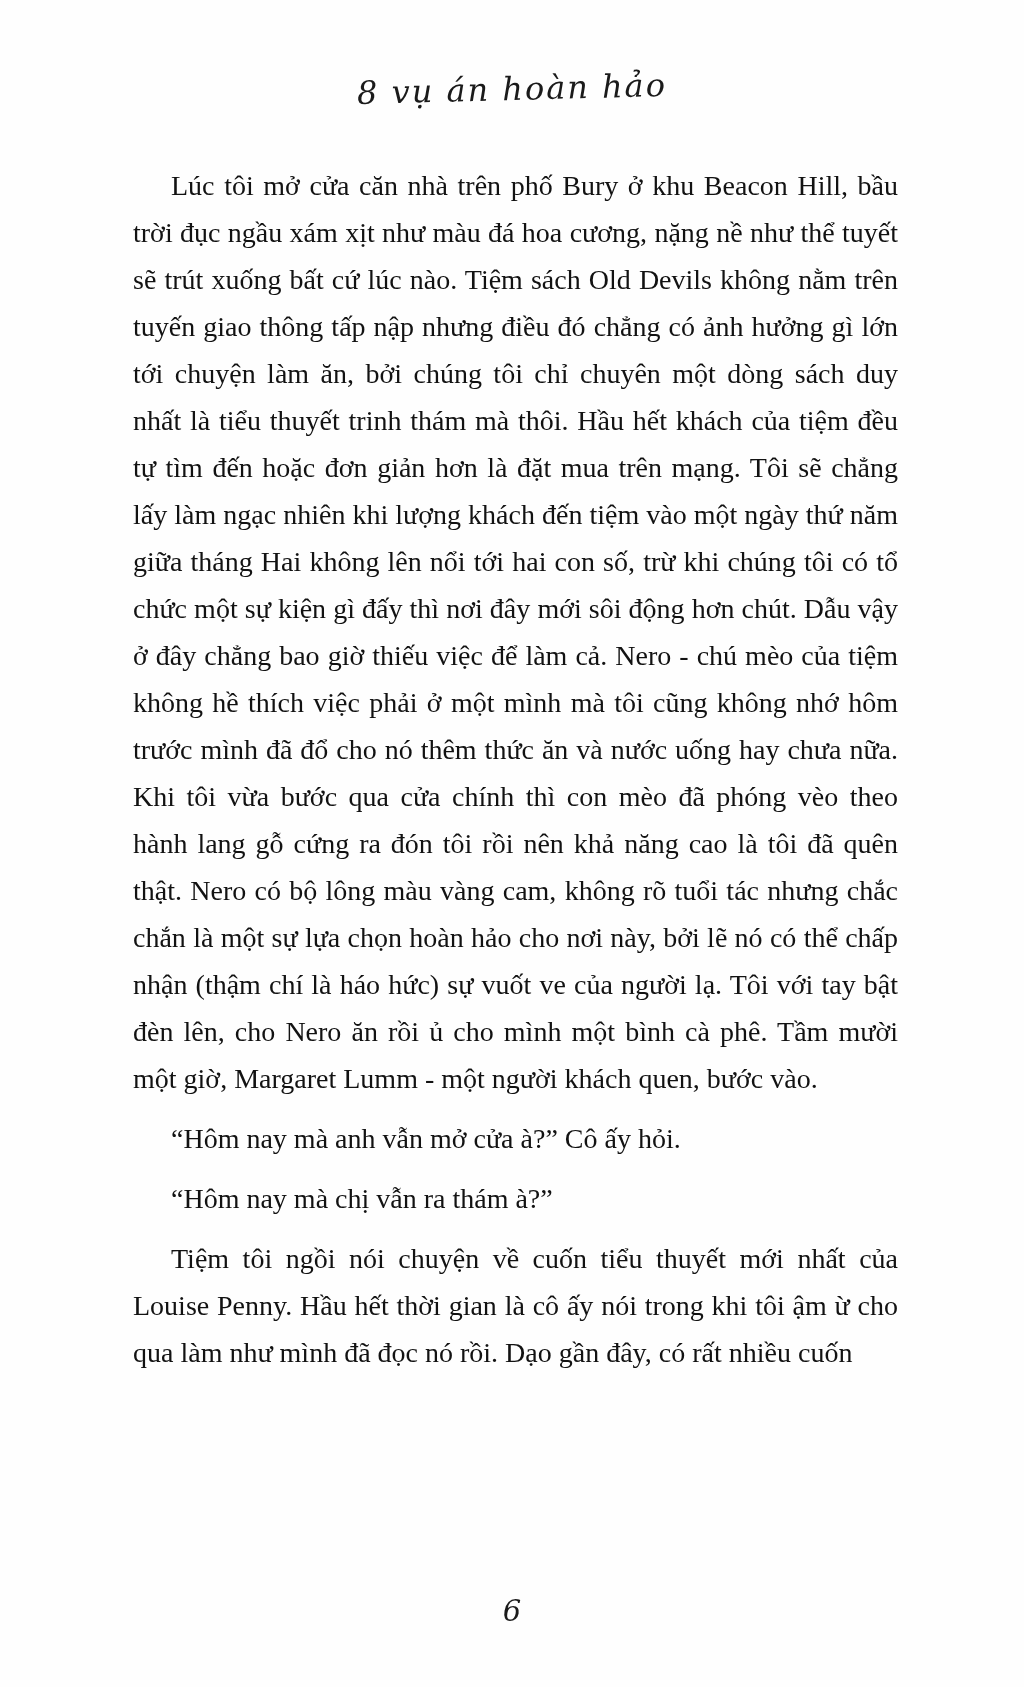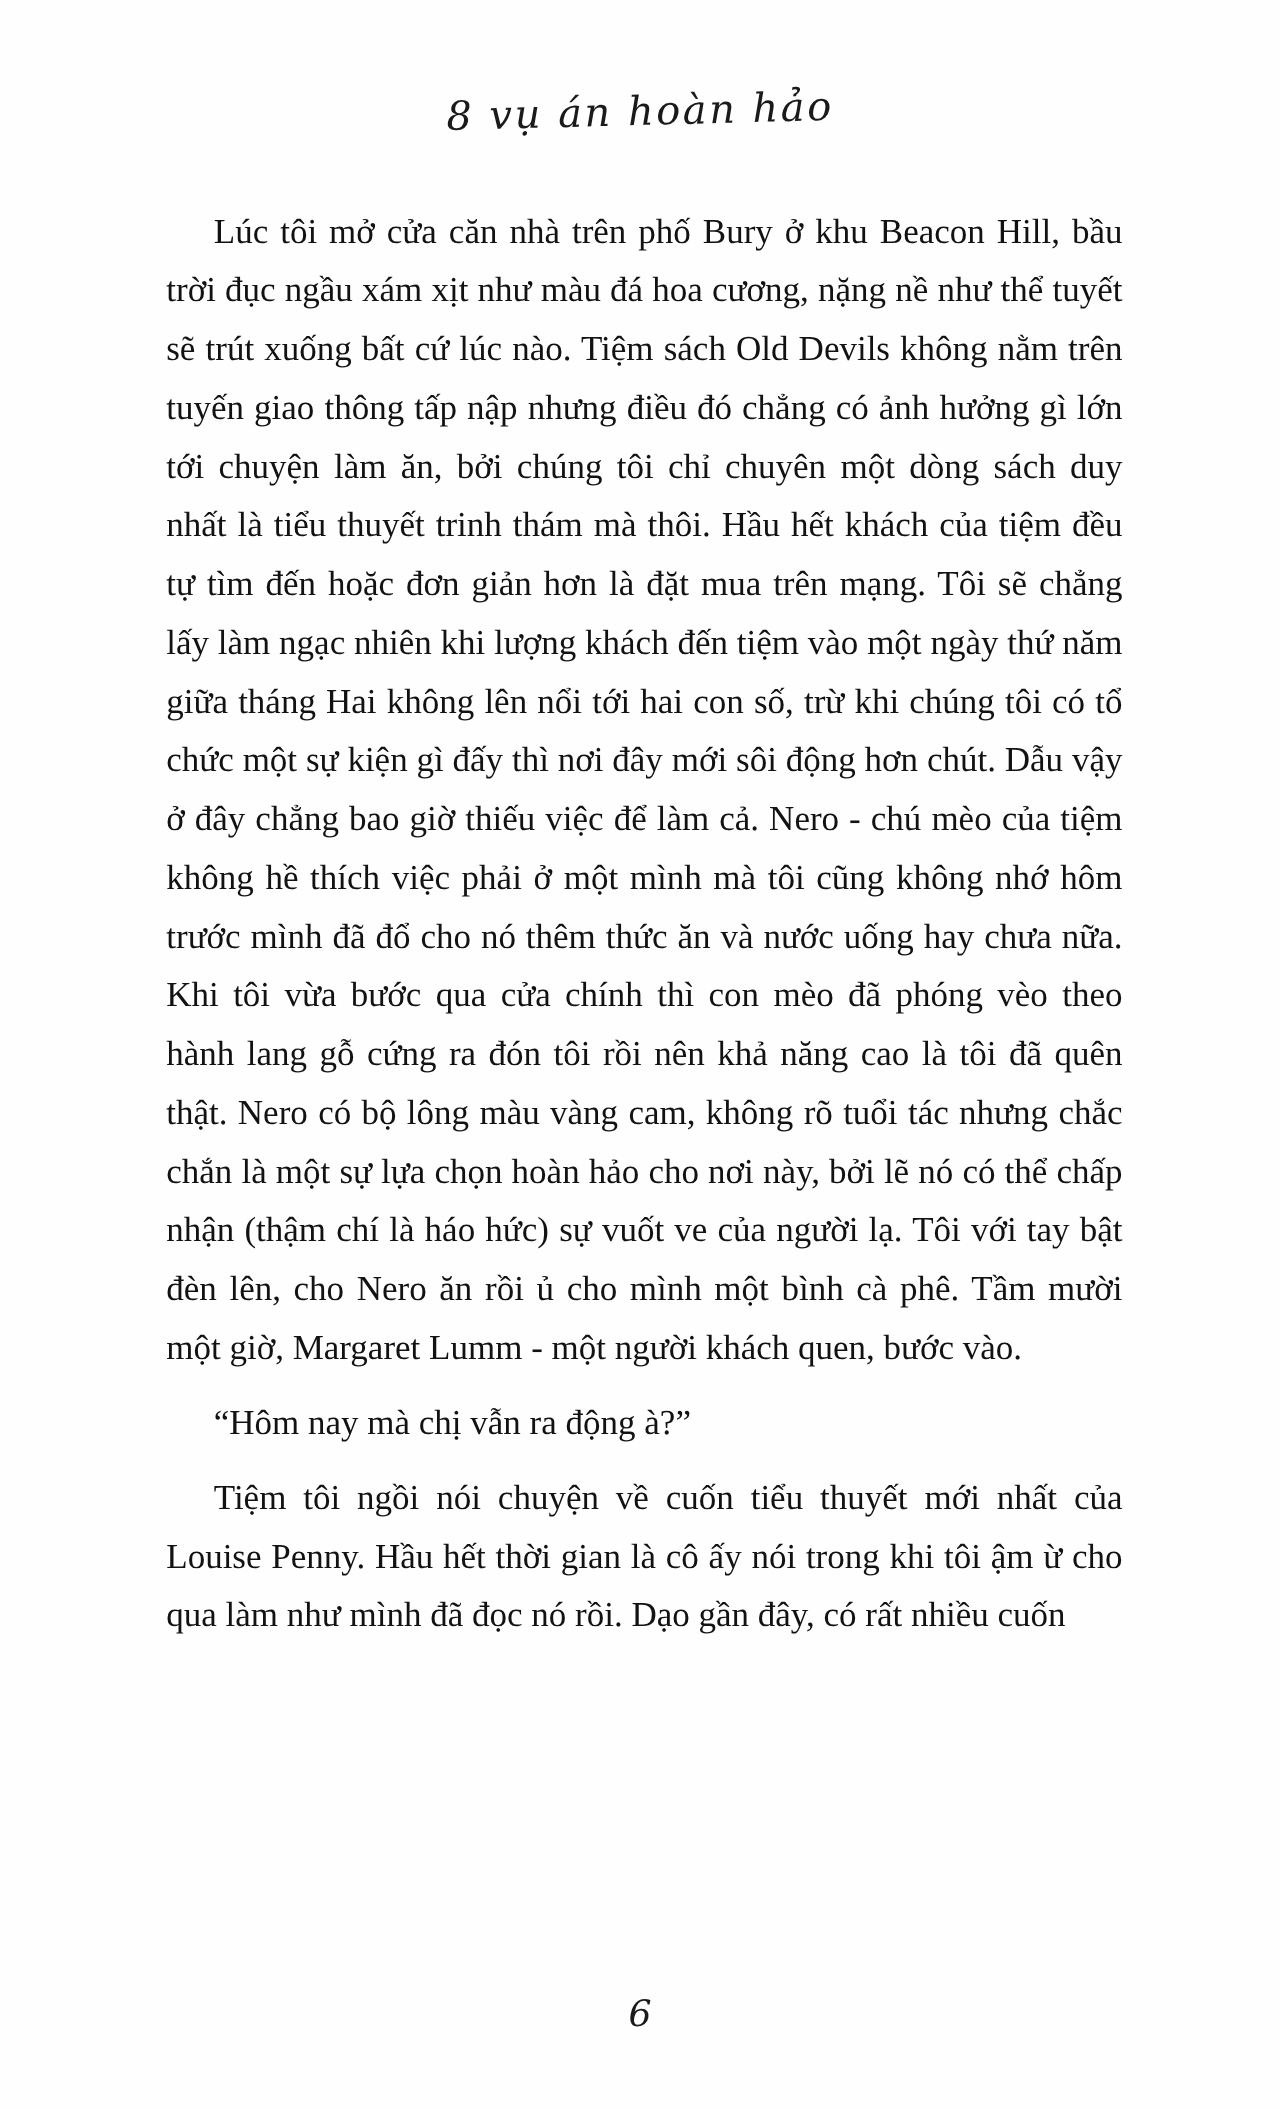--- a/index.html
+++ b/index.html
@@ -60,19 +60,20 @@
 </style>
 </head>
 <body>
 
 <div class="page">
 
   <div class="running-head">8 vụ án hoàn hảo</div>
 
   <div class="body-text">
     <p>Lúc tôi mở cửa căn nhà trên phố Bury ở khu Beacon Hill, bầu trời đục ngầu xám xịt như màu đá hoa cương, nặng nề như thể tuyết sẽ trút xuống bất cứ lúc nào. Tiệm sách Old Devils không nằm trên tuyến giao thông tấp nập nhưng điều đó chẳng có ảnh hưởng gì lớn tới chuyện làm ăn, bởi chúng tôi chỉ chuyên một dòng sách duy nhất là tiểu thuyết trinh thám mà thôi. Hầu hết khách của tiệm đều tự tìm đến hoặc đơn giản hơn là đặt mua trên mạng. Tôi sẽ chẳng lấy làm ngạc nhiên khi lượng khách đến tiệm vào một ngày thứ năm giữa tháng Hai không lên nổi tới hai con số, trừ khi chúng tôi có tổ chức một sự kiện gì đấy thì nơi đây mới sôi động hơn chút. Dẫu vậy ở đây chẳng bao giờ thiếu việc để làm cả. Nero - chú mèo của tiệm không hề thích việc phải ở một mình mà tôi cũng không nhớ hôm trước mình đã đổ cho nó thêm thức ăn và nước uống hay chưa nữa. Khi tôi vừa bước qua cửa chính thì con mèo đã phóng vèo theo hành lang gỗ cứng ra đón tôi rồi nên khả năng cao là tôi đã quên thật. Nero có bộ lông màu vàng cam, không rõ tuổi tác nhưng chắc chắn là một sự lựa chọn hoàn hảo cho nơi này, bởi lẽ nó có thể chấp nhận (thậm chí là háo hức) sự vuốt ve của người lạ. Tôi với tay bật đèn lên, cho Nero ăn rồi ủ cho mình một bình cà phê. Tầm mười một giờ, Margaret Lumm - một người khách quen, bước vào.</p>
-    <p>“Hôm nay mà chị vẫn ra động à?”</p>
+    <p>“Hôm nay mà anh vẫn mở cửa à?” Cô ấy hỏi.</p>
+    <p>“Hôm nay mà chị vẫn ra thám à?”</p>
     <p>Tiệm tôi ngồi nói chuyện về cuốn tiểu thuyết mới nhất của Louise Penny. Hầu hết thời gian là cô ấy nói trong khi tôi ậm ừ cho qua làm như mình đã đọc nó rồi. Dạo gần đây, có rất nhiều cuốn</p>
   </div>
 
   <div class="folio">6</div>
 
 </div>
 
 </body></html>

